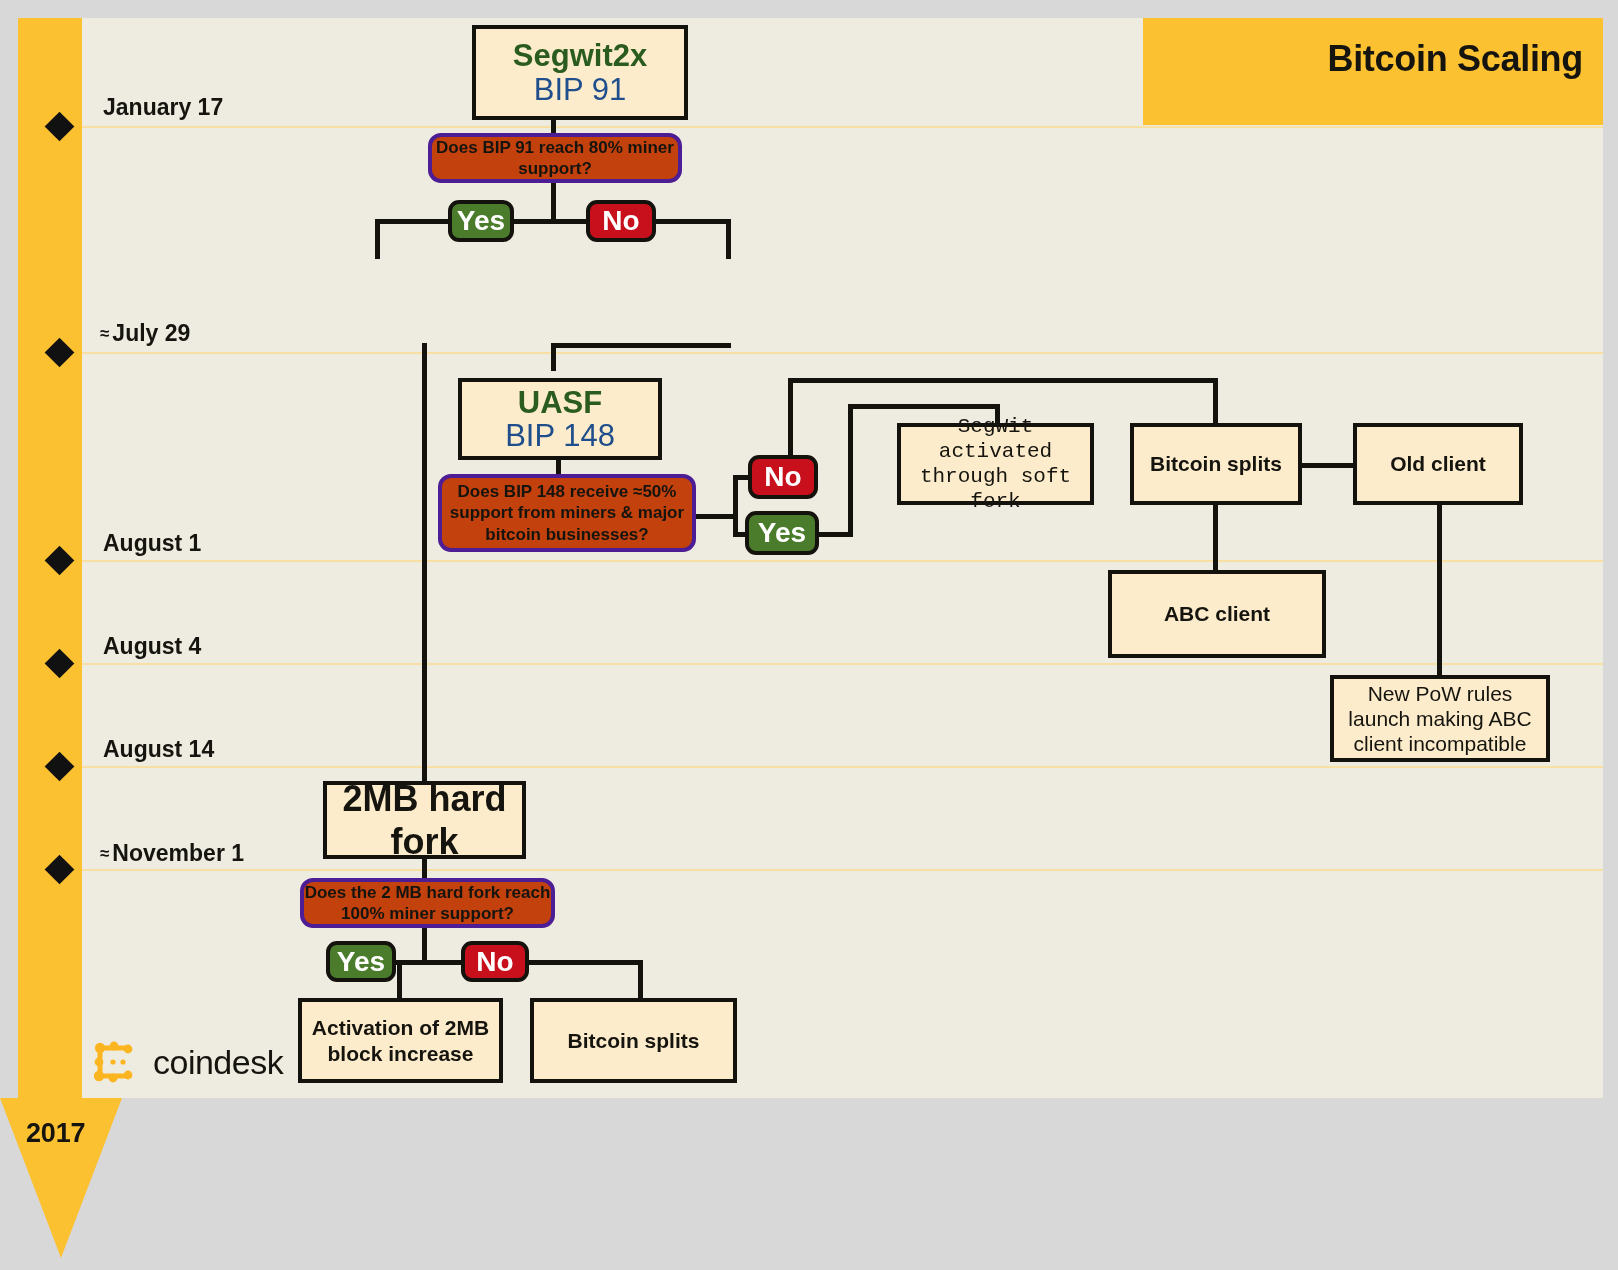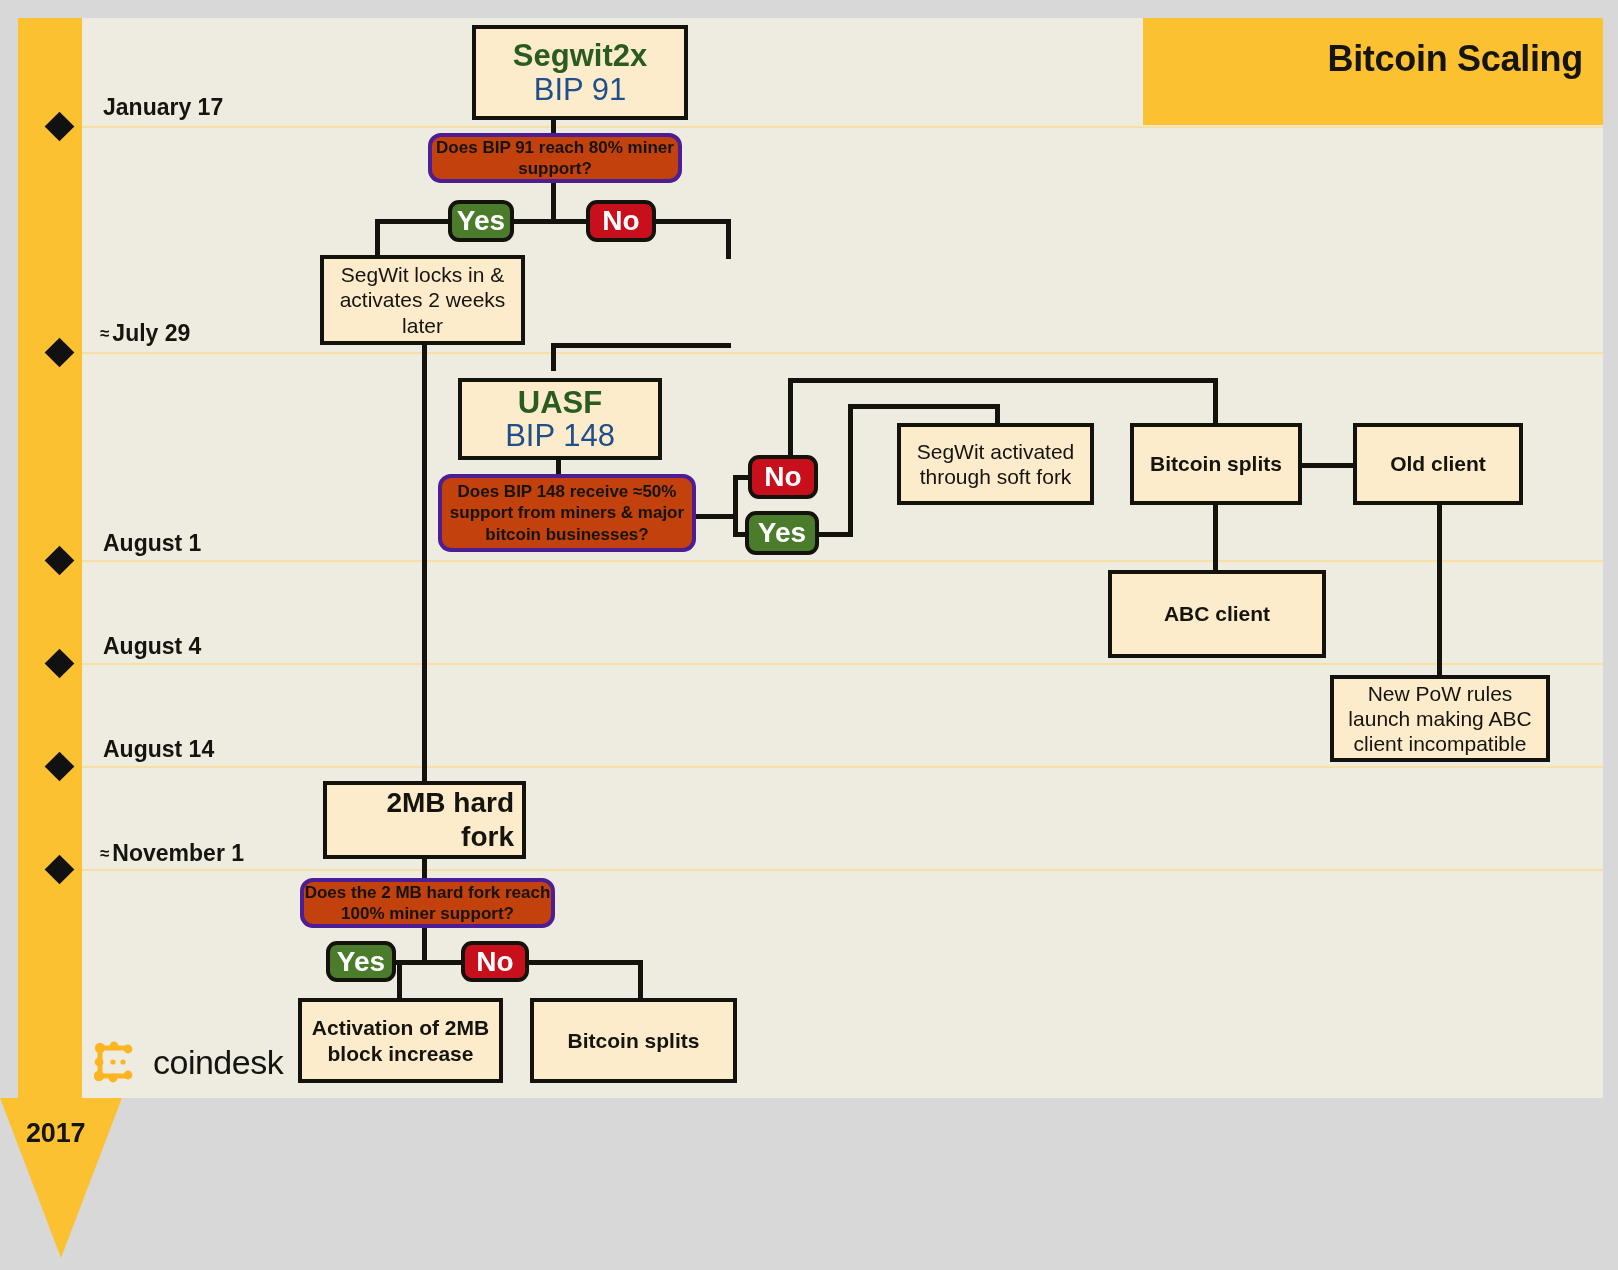--- a/index.html
+++ b/index.html
@@ -125,21 +125,21 @@
     display: flex;
     align-items: center;
     justify-content: center;
     text-align: center;
     color: #15140f;
     z-index: 5;
   }
   .node-inner { padding: 0 8px; line-height: 1.2; }
   .node.plain   { font-size: 21px; font-weight: normal; }
   .node.bold    { font-size: 21px; font-weight: bold; }
-  .node.big     { font-size: 28px; font-weight: bold; text-align: right; }
+  .node.big     { font-size: 36px; font-weight: bold; }
 
   .title-node {
     position: absolute;
     box-sizing: border-box;
     background: #fdeccb;
     border: 4px solid #14120d;
     display: flex;
     flex-direction: column;
     align-items: center;
     justify-content: center;
@@ -304,36 +304,33 @@
   <div class="title-node" style="left:472px; top:25px; width:216px; height:95px;">
     <div class="l1">Segwit2x</div>
     <div class="l2">BIP 91</div>
   </div>
 
   <div class="decision" style="left:428px; top:133px; width:254px; height:50px;">Does BIP 91 reach 80% miner support?</div>
 
   <div class="badge yes" style="left:448px; top:200px; width:66px; height:42px;">Yes</div>
   <div class="badge no" style="left:586px; top:200px; width:70px; height:42px;">No</div>
 
-  <div class="node plain" style="left:320px; top:255px; width:205px; height:90px;">
-    <span class="node-inner">SegWit locks in &amp; activates 2 weeks later</span>
-  </div>
 
 
   <div class="title-node" style="left:458px; top:378px; width:204px; height:82px;">
     <div class="l1">UASF</div>
     <div class="l2">BIP 148</div>
   </div>
 
   <div class="decision" style="left:438px; top:474px; width:258px; height:78px;">Does BIP 148 receive ≈50% support from miners &amp; major bitcoin businesses?</div>
 
   <div class="badge no" style="left:748px; top:455px; width:70px; height:44px;">No</div>
   <div class="badge yes" style="left:745px; top:511px; width:74px; height:44px;">Yes</div>
 
-  <div class="node plain" style="left:897px; top:423px; width:197px; height:82px;">
+  <div class="node plain" style="left:897px; top:423px; width:197px; height:82px;font-family:Liberation Mono, monospace;">
     <span class="node-inner">SegWit activated through soft fork</span>
   </div>
 
   <div class="node bold" style="left:1130px; top:423px; width:172px; height:82px;">
     <span class="node-inner">Bitcoin splits</span>
   </div>
 
   <div class="node bold" style="left:1353px; top:423px; width:170px; height:82px;">
     <span class="node-inner">Old client</span>
   </div>

